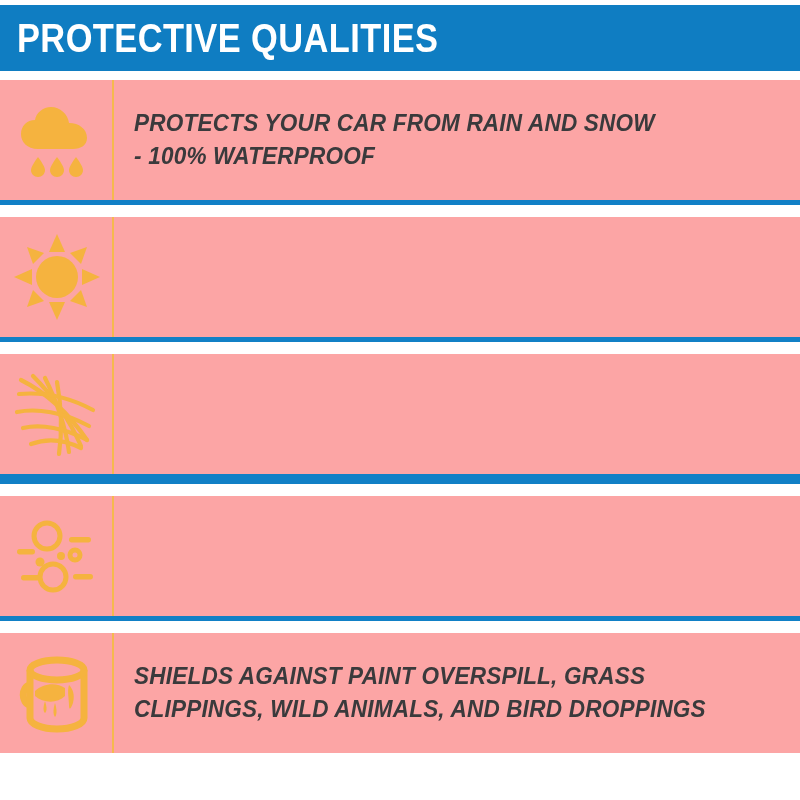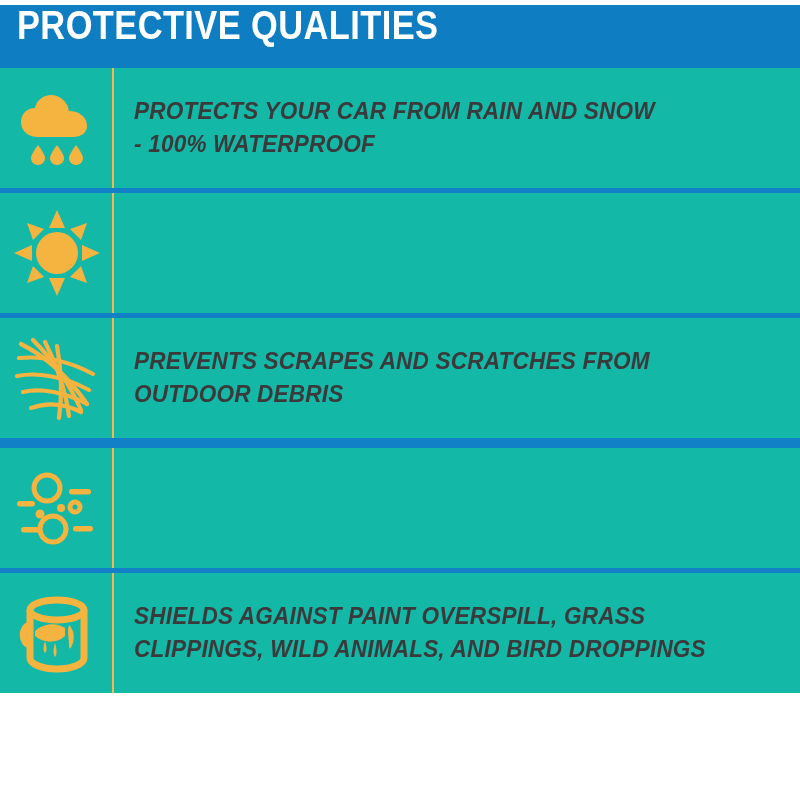--- a/index.html
+++ b/index.html
@@ -22,20 +22,21 @@
 
   
   .header-band {
     position: absolute;
     left: 0;
     top: 5px;
     width: 800px;
     height: 66px;
     background: #0f7dc2;
     display: flex;
+    align-items: center;
   }
   .header-title {
     color: #ffffff;
     font-family: "Liberation Sans Narrow", "Liberation Sans", sans-serif;
     font-weight: 700;
     font-size: 40px;
     line-height: 40px;
     letter-spacing: 0.5px;
     margin-left: 17px;
     transform: scaleX(0.86);
@@ -48,21 +49,22 @@
     position: absolute;
     left: 0;
     top: 68px;
     width: 800px;
   }
   .row {
     position: relative;
     display: flex;
     align-items: stretch;
     height: 120px;
-    background: #14b8a6;
+    background: #fca5a5;
+    margin-top: 12px;
   }
   .row-sep {
     height: 5px;
     background: #1180c6;
     width: 800px;
   }
   .icon-cell {
     position: relative;
     flex: 0 0 113px;
     width: 113px;
@@ -170,26 +172,20 @@
               <path d="M46 14 C50 36 52 58 48 86"></path>
               <path d="M8 26 C30 24 56 28 82 42"></path>
               <path d="M6 44 C26 40 52 44 78 58"></path>
               <path d="M12 60 C30 56 54 60 76 72"></path>
               <path d="M20 76 C36 70 54 72 70 80"></path>
             </g>
           </svg>
         </span>
         <div class="icon-divider"></div>
       </div>
-      <div class="text-cell">
-        <div class="feature-text">
-          <span>PREVENTS SCRAPES AND SCRATCHES FROM</span><br>
-          <span>OUTDOOR DEBRIS</span>
-        </div>
-      </div>
     </div>
     <div class="row-sep"></div>
 
     <div class="row-sep"></div>
 
     <div class="row">
       <div class="icon-cell">
         <span>
           <svg class="icon-svg" width="88" height="88" viewBox="0 0 88 88" aria-hidden="true">
             <g fill="none" stroke="#f5b33f" stroke-width="5" stroke-linecap="round">

